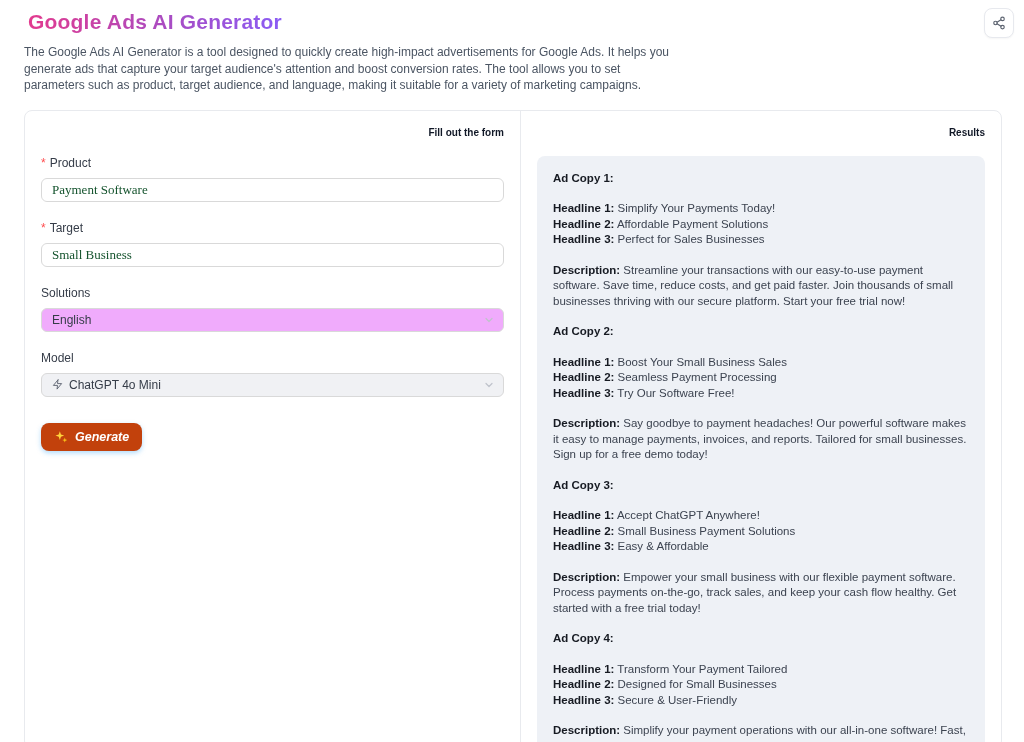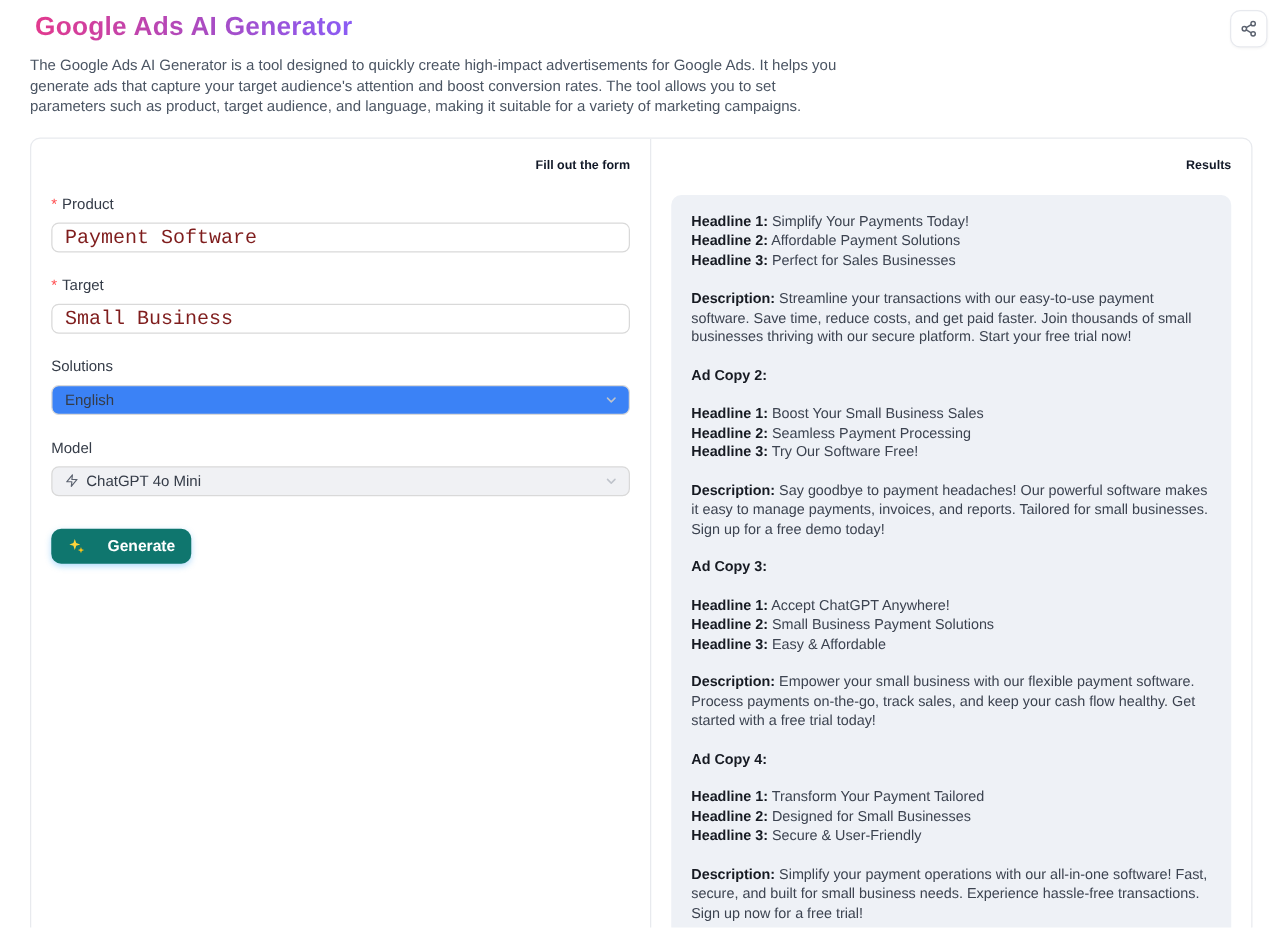--- a/index.html
+++ b/index.html
@@ -74,55 +74,56 @@
     font-size: 12px;
     color: #353c48;
     margin-bottom: 8px;
   }
   .req { color: #ff4d4f; margin-right: 4px; font-size: 12px; }
   .text-input {
     width: 100%; height: 24px;
     border: 1px solid #d9d9d9;
     border-radius: 6px;
     padding: 0 10px;
-    font-size: 16px;
-    color: #7f1d1d;
-    font-family: Liberation Mono, monospace;
+    font-size: 13px;
+    color: #14532d;
+    font-family: Liberation Serif, serif;
     background: #fff;
     outline: none;
   }
   .select {
     display: flex; align-items: center;
     height: 24px;
     border: 1px solid #d9d9d9;
     border-radius: 6px;
     padding: 0 8px 0 10px;
     font-size: 12px;
     color: #353c48;
-    background: #3b82f6;
+    background: #f0abfc;
     cursor: pointer;
   }
   .select.model { background: #f0f1f4; }
   .select .chev { margin-left: auto; color: #bfc3cb; display: flex; }
   .select .lead-icon { margin-right: 6px; color: #5c6370; display: flex; }
 
   .generate-btn {
     margin-top: 7px;
-    display: inline-flex; align-items: center; gap: 18px;
-    background: #0f766e;
+    display: inline-flex; align-items: center; gap: 7px;
+    background: #c2410c;
     color: #ffffff;
     border: none;
     border-radius: 8px;
     height: 28px;
     padding: 0 13px;
     font-size: 12.5px;
     font-weight: 600;
     font-family: "Liberation Sans", sans-serif;
     cursor: pointer;
     box-shadow: 0 2px 5px rgba(30,151,243,.35);
+    font-style: italic;
   }
   .generate-btn .spark { display: flex; }
 
   
   .results-card {
     background: #eef1f6;
     border-radius: 8px;
     padding: 15px 16px;
     font-size: 11.5px;
     line-height: 15.5px;
@@ -215,20 +216,21 @@
         <span>Generate</span>
       </button>
     </div>
 
     <div class="col-right">
       <h2 class="section-heading">Results</h2>
 
       <div class="results-card">
 
         <div class="ad-copy">
+          <p><strong>Ad Copy 1:</strong></p>
           <p>
             <strong>Headline 1:</strong><span> Simplify Your Payments Today!</span><br>
             <strong>Headline 2:</strong><span> Affordable Payment Solutions</span><br>
             <strong>Headline 3:</strong><span> Perfect for Sales Businesses</span>
           </p>
           <p>
             <strong>Description:</strong><span> Streamline your transactions with our easy-to-use payment software. Save time, reduce costs, and get paid faster. Join thousands of small businesses thriving with our secure platform. Start your free trial now!</span>
           </p>
         </div>
 

